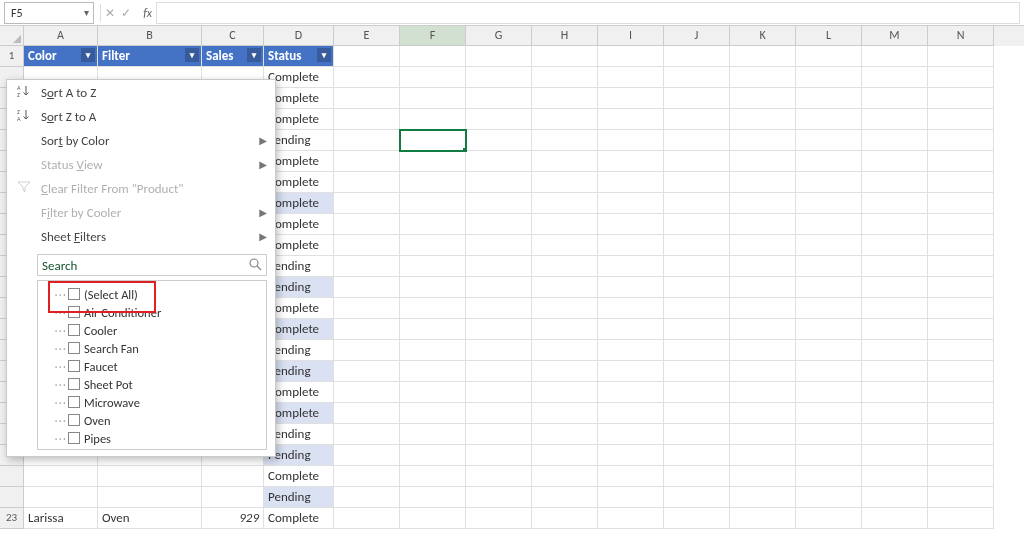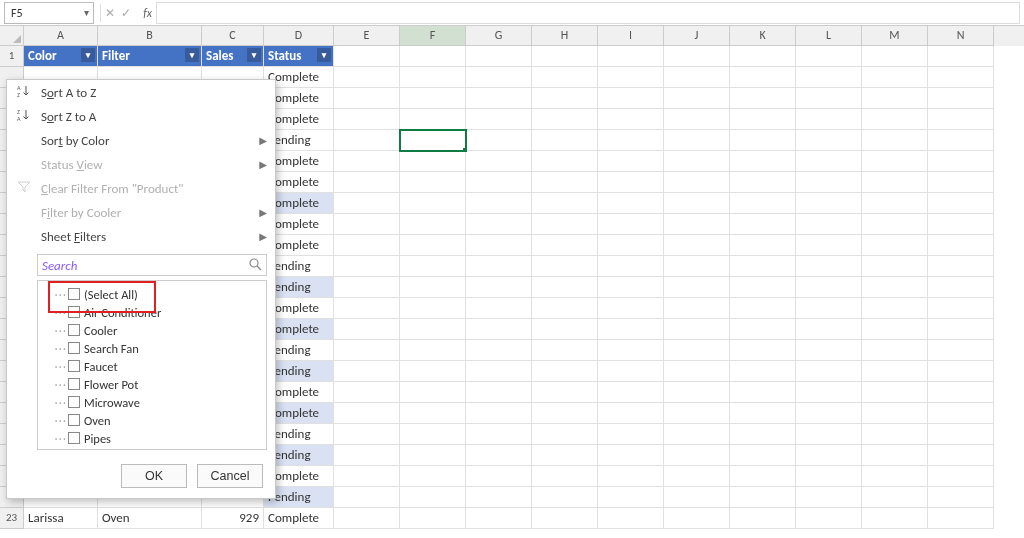--- a/index.html
+++ b/index.html
@@ -170,22 +170,21 @@
   .menu-item.disabled .glyph { color: #cfcfcf; }
   .menu-item .lbl .u { text-decoration: underline; }
   .menu-item .arrow { margin-left: auto; font-size: 10px; color: #777; }
   .filter-panel .srch {
     margin: 6px 8px 4px 30px;
     height: 22px;
     border: 1px solid #ccc;
     display: flex;
     align-items: center;
     padding: 0 4px;
-    color: #8b5cf6;
-    font-style: italic;
+    color: #14532d;
   }
   .filter-panel .srch .mag { margin-left: auto; font-style: normal; color: #888; }
   .treewrap {
     margin: 0 8px 6px 30px;
     height: 170px;
     border: 1px solid #ccc;
     overflow-y: scroll;
     padding: 4px 2px;
     position: relative;
   }
@@ -632,21 +631,21 @@
         <div class="cell" style="width: 66px;"></div>
         <div class="cell" style="width: 66px;"></div>
         <div class="cell" style="width: 66px;"></div>
         <div class="cell" style="width: 66px;"></div>
         <div class="cell" style="width: 66px;"></div>
       </div>
       <div class="row">
         <div class="rowh">23</div>
         <div class="cell" style="width: 74px;">Larissa</div>
         <div class="cell" style="width: 104px;">Oven</div>
-        <div class="cell num" style="width: 62px;">929</div>
+        <div class="cell num" style="width: 62px; font-style: italic;">929</div>
         <div class="cell" style="width: 70px;">Complete</div>
         <div class="cell" style="width: 66px;"></div>
         <div class="cell" style="width: 66px;"></div>
         <div class="cell" style="width: 66px;"></div>
         <div class="cell" style="width: 66px;"></div>
         <div class="cell" style="width: 66px;"></div>
         <div class="cell" style="width: 66px;"></div>
         <div class="cell" style="width: 66px;"></div>
         <div class="cell" style="width: 66px;"></div>
         <div class="cell" style="width: 66px;"></div>
@@ -737,35 +736,31 @@
         <span>Search Fan</span>
       </div>
       <div class="tree-item">
         <span class="dash">⋯</span>
         <span class="cb"></span>
         <span>Faucet</span>
       </div>
       <div class="tree-item">
         <span class="dash">⋯</span>
         <span class="cb"></span>
-        <span>Flower Pot</span>
+        <span>Sheet Pot</span>
       </div>
       <div class="tree-item">
         <span class="dash">⋯</span>
         <span class="cb"></span>
         <span>Microwave</span>
       </div>
       <div class="tree-item">
         <span class="dash">⋯</span>
         <span class="cb"></span>
         <span>Oven</span>
       </div>
       <div class="tree-item">
         <span class="dash">⋯</span>
         <span class="cb"></span>
         <span>Pipes</span>
       </div>
     </div>
-  <div class="btnrow">
-    <button>OK</button>
-    <button>Cancel</button>
-  </div>
 </div>
 
 </body></html>

